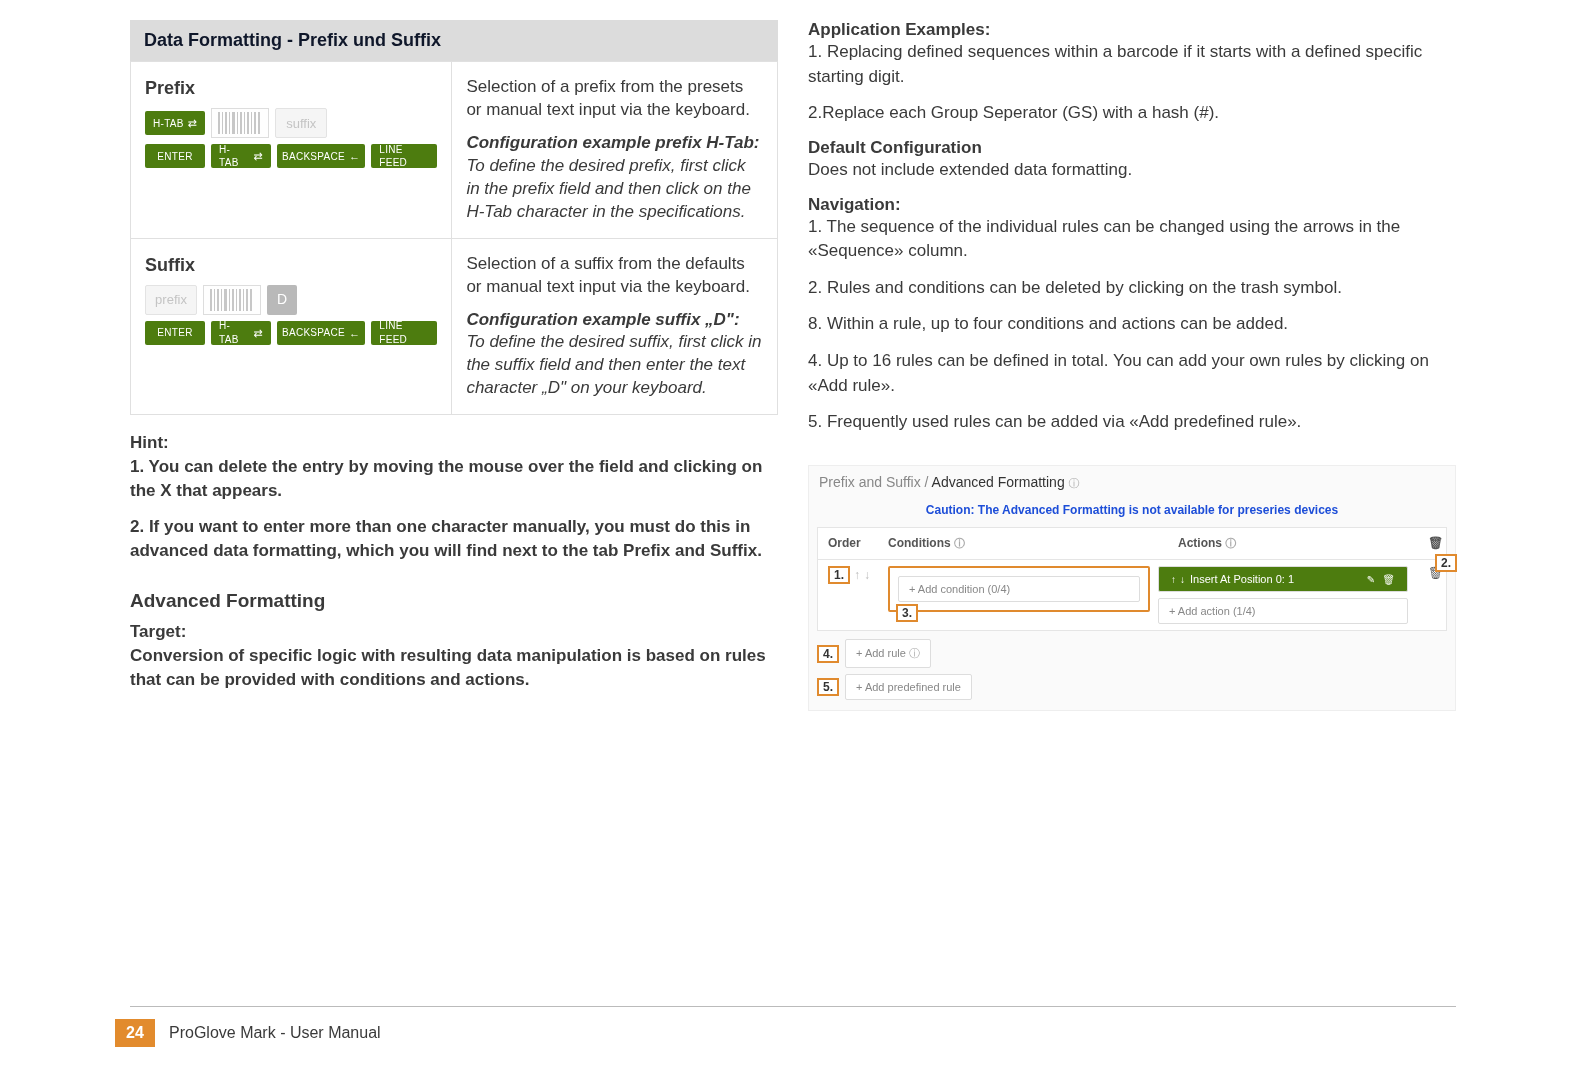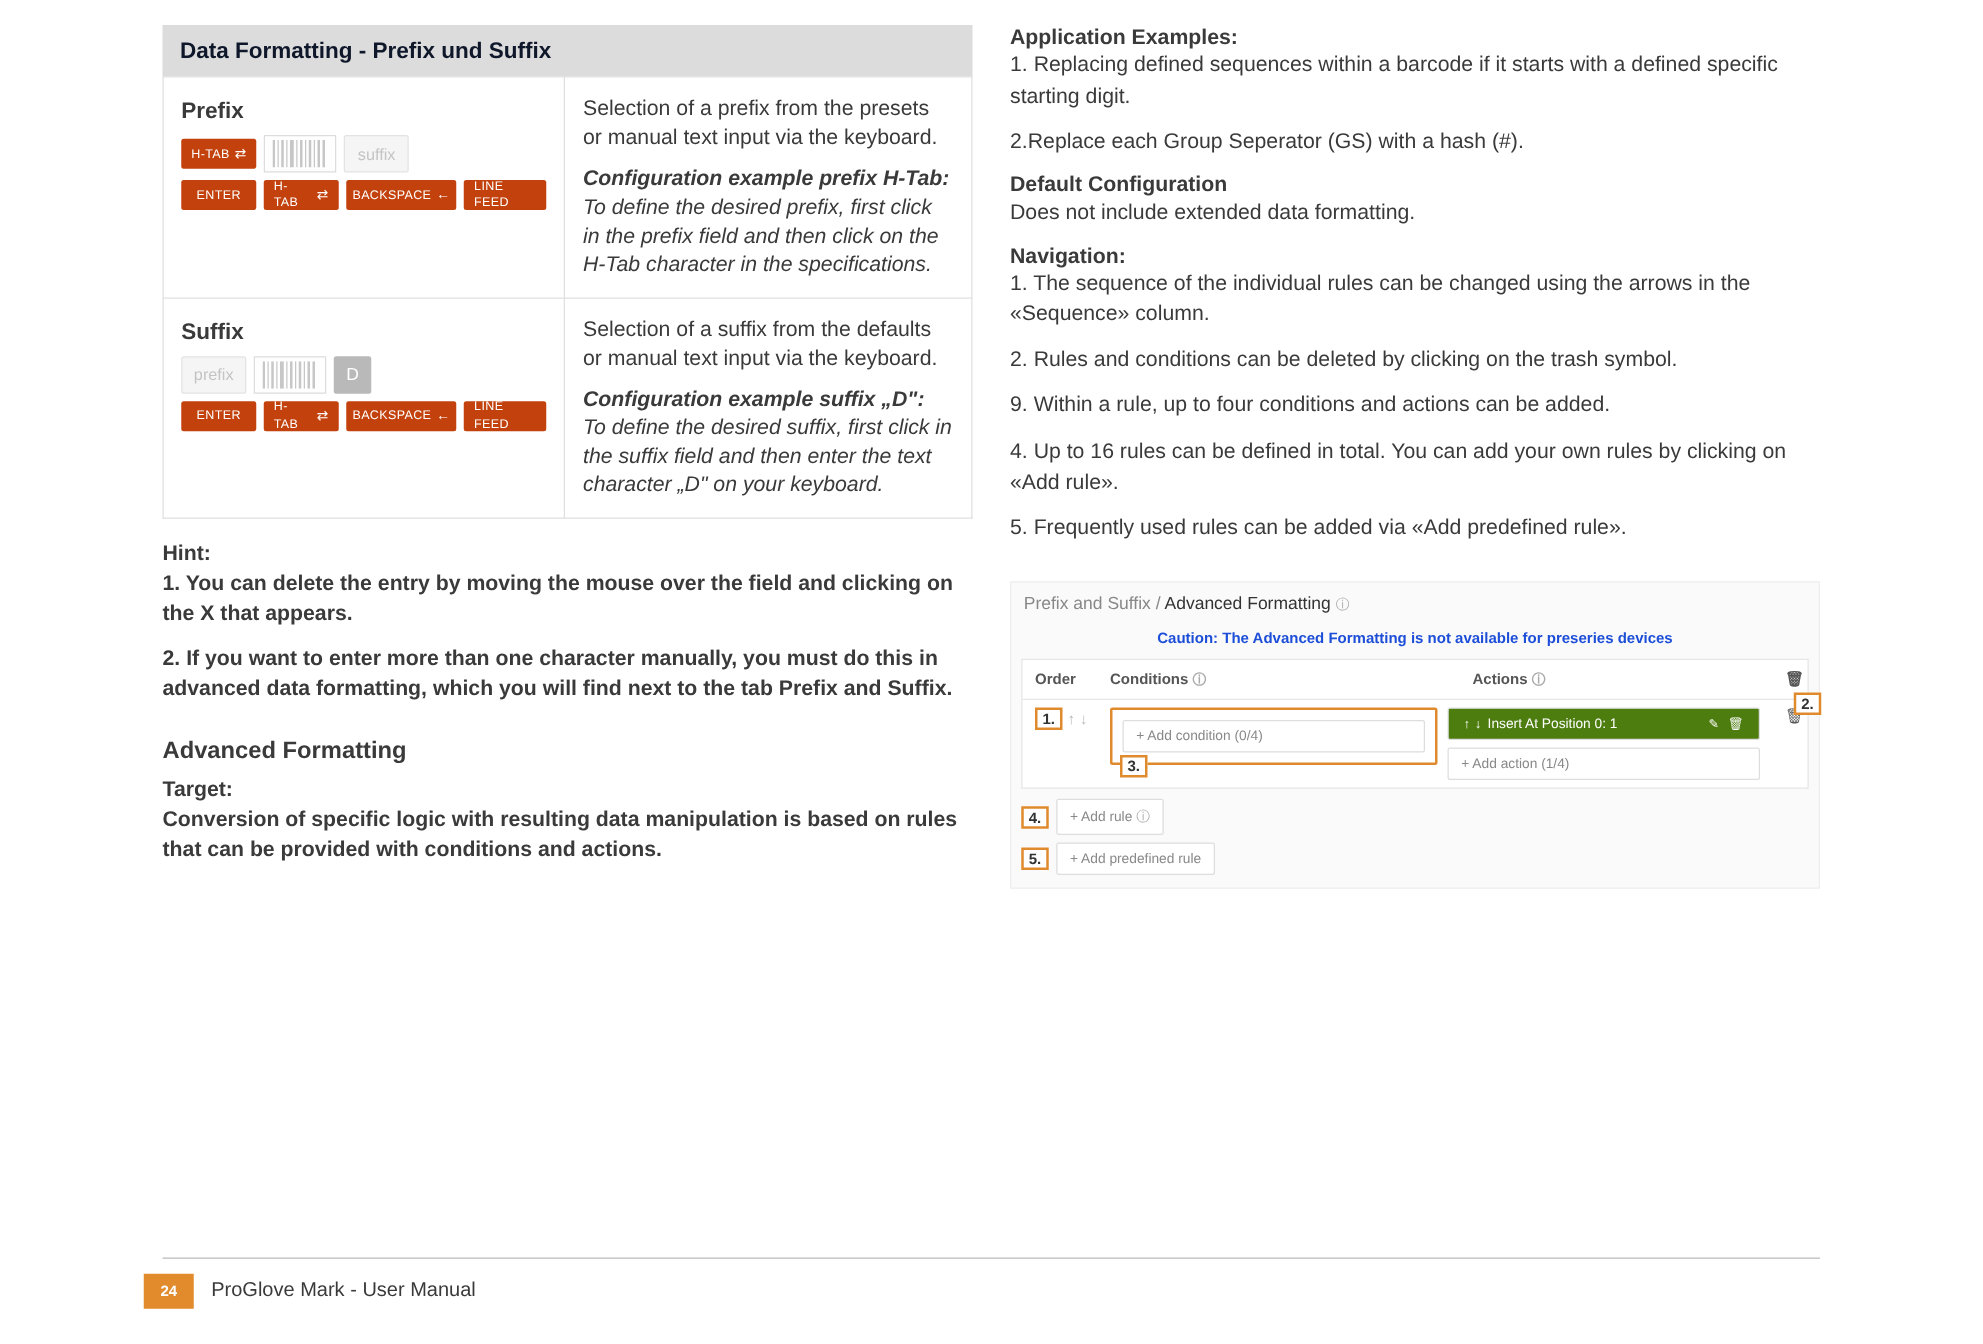--- a/index.html
+++ b/index.html
@@ -34,21 +34,21 @@
   line-height: 1.35;
 }
 table.ps td.left {
   width: 270px;
 }
 .left-title { font-weight: 700; font-size: 18px; margin-bottom: 8px; display:block;}
 .ital { font-style: italic; }
 .bold { font-weight: 700; }
 .preset-row { display:flex; gap:6px; margin-bottom:6px; align-items:center;}
 .chip {
-  background: #c2410c;
+  background: #4d7c0f;
   color: #fff;
   font-size: 10px;
   letter-spacing: .3px;
   height: 24px;
   display:inline-flex;
   align-items:center;
   justify-content:center;
   border-radius:2px;
   padding: 0 8px;
   gap:4px;
@@ -154,21 +154,21 @@
 .foot-row{ display:flex; align-items:center; gap:14px; padding-left:0;}
 .page-badge{
   background:#e28b2d;
   color:#fff;
   font-weight:700;
   width:40px;
   height:28px;
   display:inline-flex;
   align-items:center;
   justify-content:center;
-  font-size:12px;
+  font-size:16px;
   margin-left:115px;
 }
 .foot-text{ font-size:16px; color:#3a3a3a;}
 .arrow-ic{font-size:11px;}
 .trash-right{ position:absolute; right:-2px; top:88px;}
 .cond-wrap{ flex:1; }
 .cond-cell-row{ display:flex; gap:8px; align-items:flex-start;}
 .act-col{ width:250px; display:flex; flex-direction:column; gap:6px;}
 .act-ic{ font-size:10px; margin:0 2px;}
 </style>
@@ -295,21 +295,21 @@
     <div class="right-h">Application Examples:</div>
     <div class="right-p">1. Replacing defined sequences within a barcode if it starts with a defined specific starting digit.</div>
     <div class="right-p">2.Replace each Group Seperator (GS) with a hash (#).</div>
 
     <div class="right-h">Default Configuration</div>
     <div class="right-p">Does not include extended data formatting.</div>
 
     <div class="right-h">Navigation:</div>
     <div class="right-p">1. The sequence of the individual rules can be changed using the arrows in the «Sequence» column.</div>
     <div class="right-p">2. Rules and conditions can be deleted by clicking on the trash symbol.</div>
-    <div class="right-p">9. Within a rule, up to four conditions and actions can be added.</div>
+    <div class="right-p">8. Within a rule, up to four conditions and actions can be added.</div>
     <div class="right-p">4. Up to 16 rules can be defined in total. You can add your own rules by clicking on «Add rule».</div>
     <div class="right-p">5. Frequently used rules can be added via «Add predefined rule».</div>
 
     <div class="af-box">
       <div class="af-crumb">
         <span>Prefix and Suffix</span>
         <span>/</span>
         <span class="active">Advanced Formatting</span>
         <span class="qcircle">ⓘ</span>
       </div>

